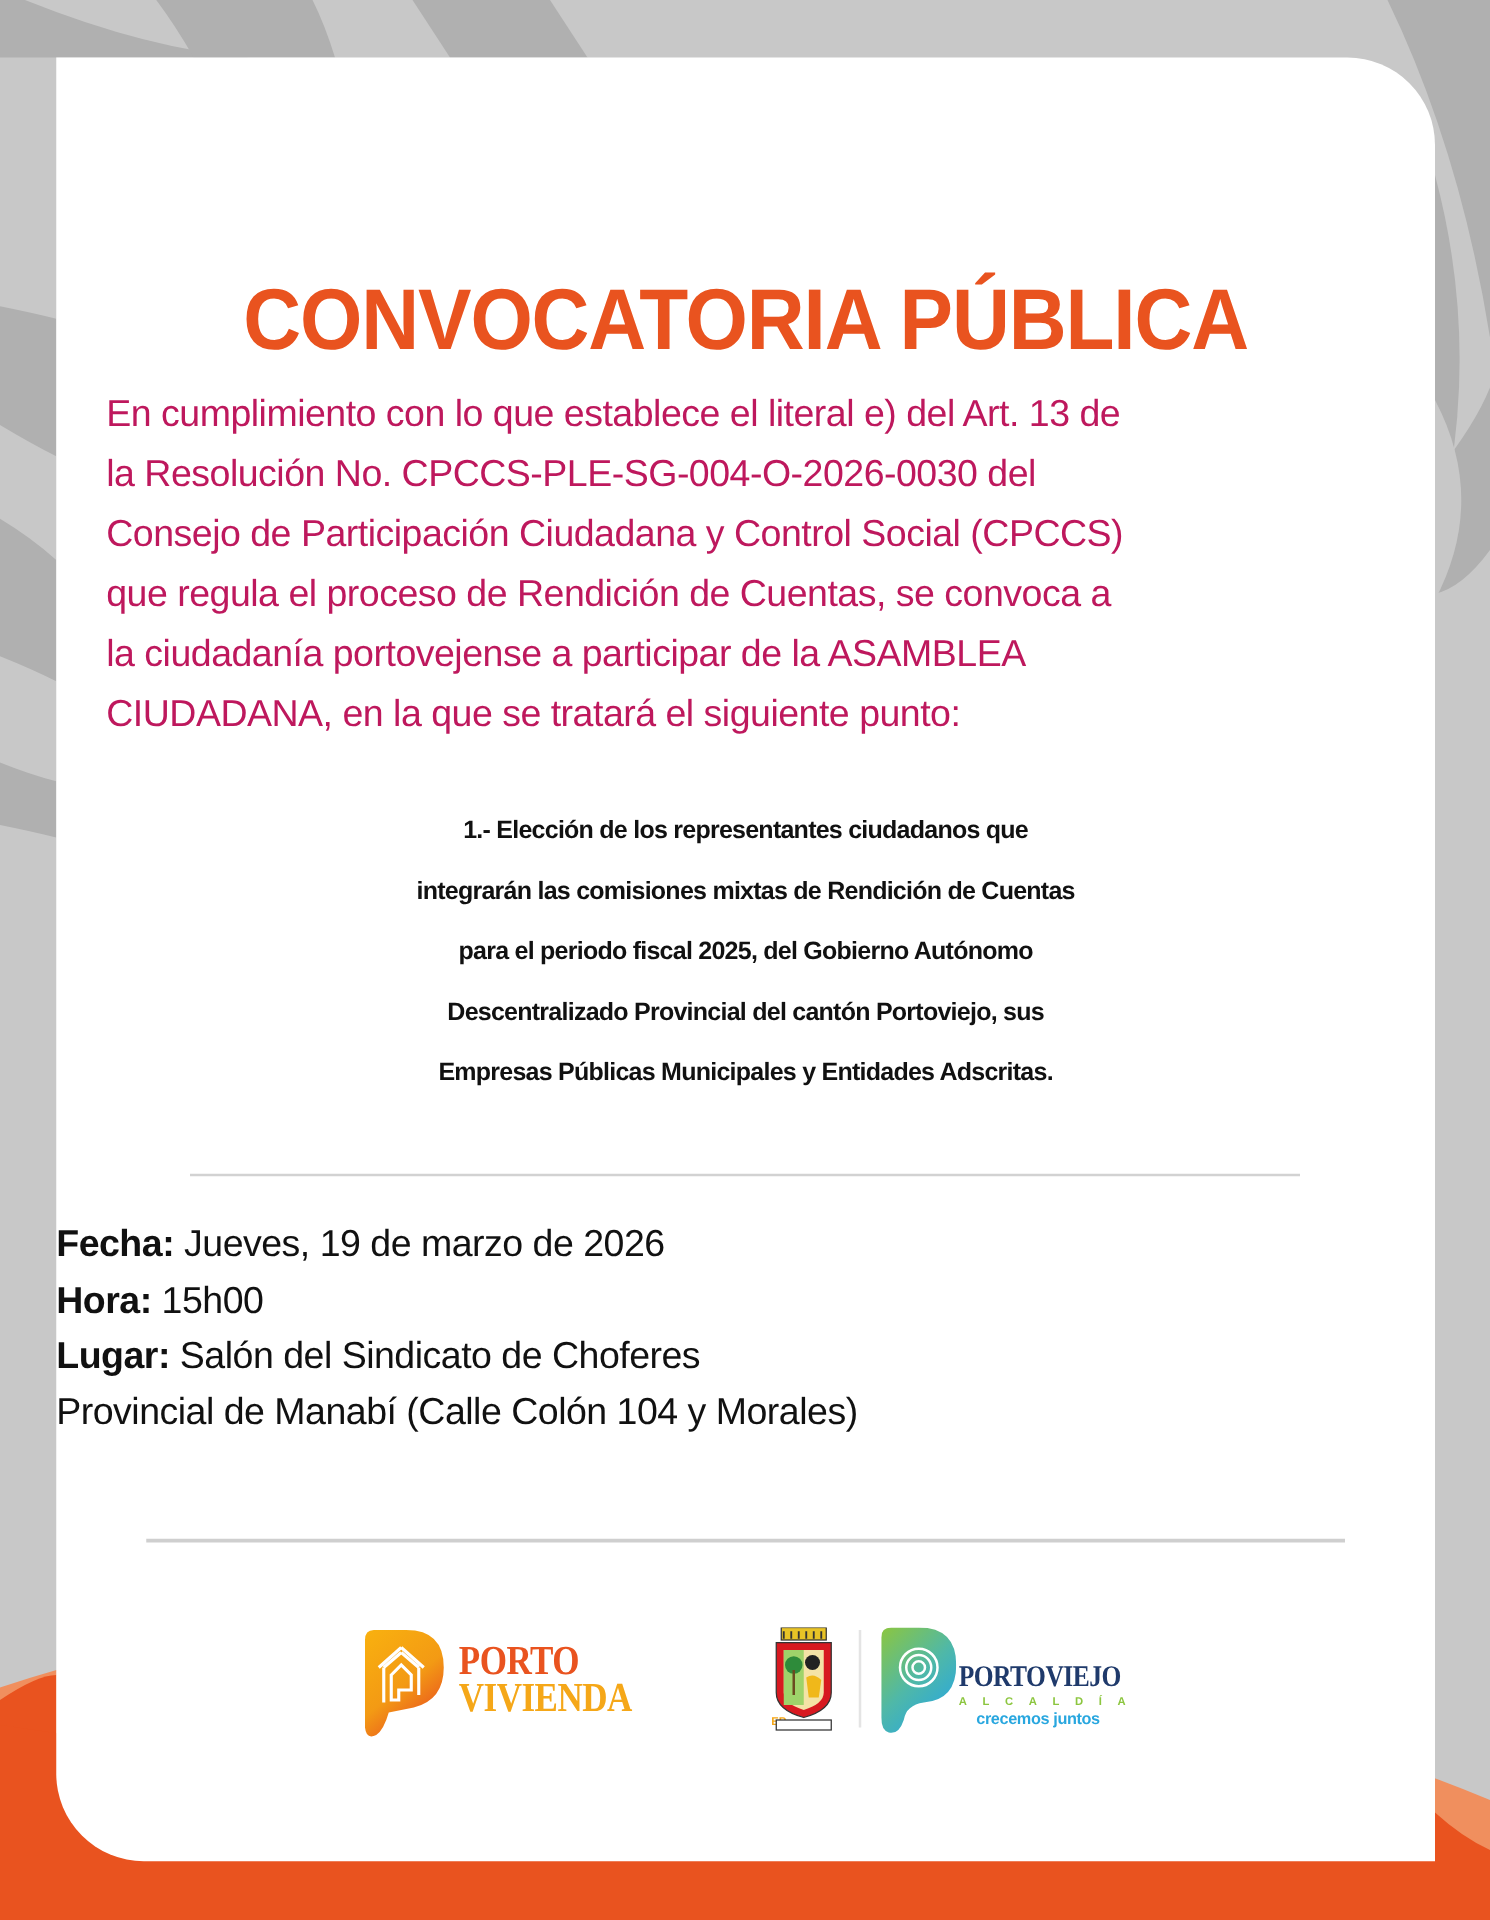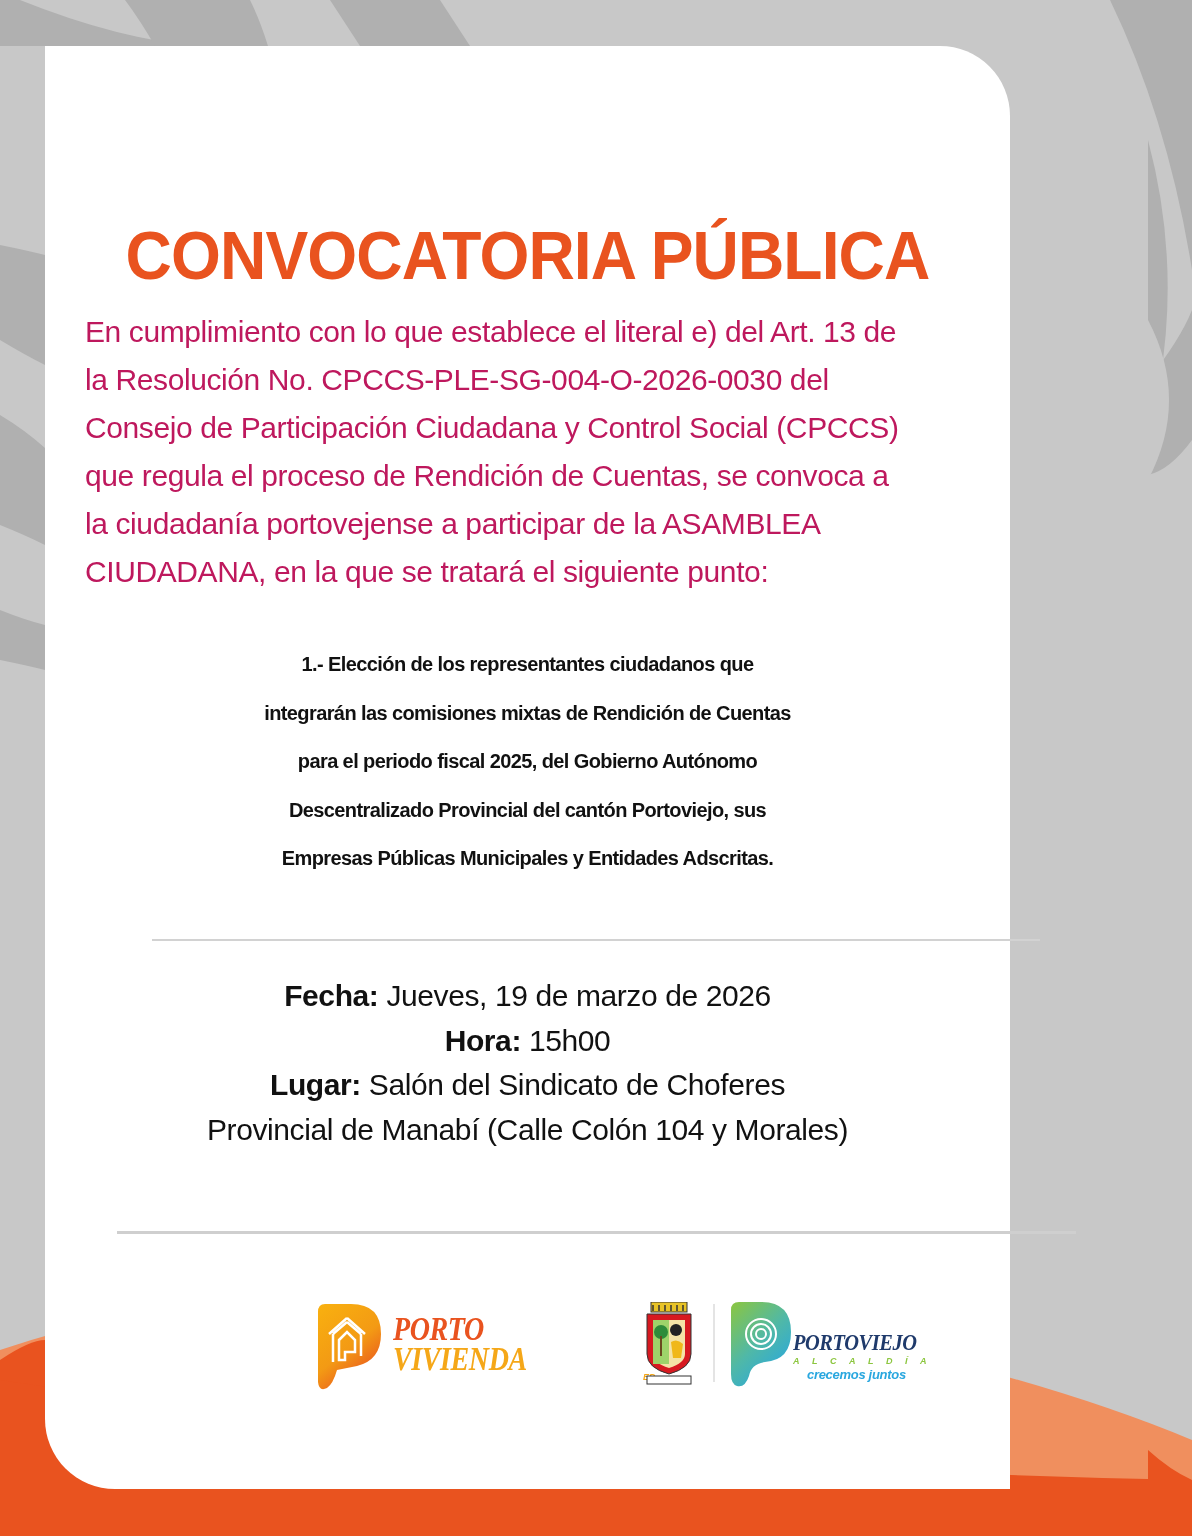--- a/index.html
+++ b/index.html
@@ -4,21 +4,21 @@
   <style>
     html, body { margin: 0; padding: 0; }
     body {
       width: 1192px; height: 1536px; position: relative; overflow: hidden;
       background: #c8c8c8;
       font-family: "Liberation Sans", sans-serif;
     }
     .bg { position: absolute; inset: 0; overflow: hidden; }
     .bg svg { position: absolute; left: 0; top: 0; }
     .card {
-      position: absolute; left: 45px; top: 46px; width: 965px; height: 1443px;
+      position: absolute; left: 45px; top: 46px; width: 1103px; height: 1443px;
       background: #ffffff;
       border-radius: 0 70px 0 70px;
     }
     .title {
       position: absolute; left: 0; right: 0; top: 170px; text-align: center;
       color: #e9531f; font-weight: bold; font-size: 69px; letter-spacing: -1px;
       font-family: "Liberation Sans", sans-serif;
       transform: scaleX(0.93);
     }
     .intro {
@@ -26,25 +26,25 @@
       color: #be185d; font-size: 30px; line-height: 48px; letter-spacing: -0.4px;
     }
     .point {
       position: absolute; left: 30px; right: 30px; top: 594px; text-align: center;
       color: #111; font-size: 20px; line-height: 48.5px; font-weight: bold; letter-spacing: -0.6px;
     }
     .divider { position: absolute; height: 2px; background: #d2d2d2; }
     .div1 { left: 107px; width: 888px; top: 893px; }
     .div2 { left: 72px; width: 959px; top: 1185px; height: 3px; background: #cfcfcf; }
     .details {
-      position: absolute; left: 0; right: 0; top: 928px; text-align: center;
+      position: absolute; left: 0; right: 0; top: 928px; 
       color: #111; font-size: 30px; line-height: 44.5px; letter-spacing: -0.4px;
     }
     .details b { font-weight: bold; }
-    .logos { position: absolute; left: 272px; top: 1254px; width: 600px; height: 100px; font-style: italic; }
+    .logos { position: absolute; left: 246px; top: 1254px; width: 600px; height: 100px; }
     .pv-mark { position: absolute; left: 0; top: 4px; }
     .pv-text { position: absolute; left: 76px; top: 14px; font-family: "Liberation Serif", serif; font-weight: bold; line-height: 30px; }
     .pv-text .l1 { color: #e9531f; font-size: 33px; letter-spacing: -0.5px; display: block; transform: scaleX(0.85); transform-origin: left; }
     .pv-text .l2 { color: #f5a718; font-size: 33px; letter-spacing: -0.5px; display: block; transform: scaleX(0.85); transform-origin: left; }
     .pv-text .ep { color: #f5a718; font-size: 9px; font-family: "Liberation Sans", sans-serif; position: absolute; left: 250px; top: 48px; }
     .crest { position: absolute; left: 326px; top: 2px; }
     .vsep { position: absolute; left: 396px; top: 4px; width: 2px; height: 78px; background: #e4e4e4; }
     .alc-mark { position: absolute; left: 414px; top: 2px; }
     .alc-text { position: absolute; left: 476px; top: 30px; }
     .alc-text .n { color: #1f3a6b; font-family: "Liberation Serif", serif; font-weight: bold; font-size: 24px; display: block; transform: scaleX(0.85); transform-origin: left; letter-spacing: -0.5px; line-height: 24px; }

